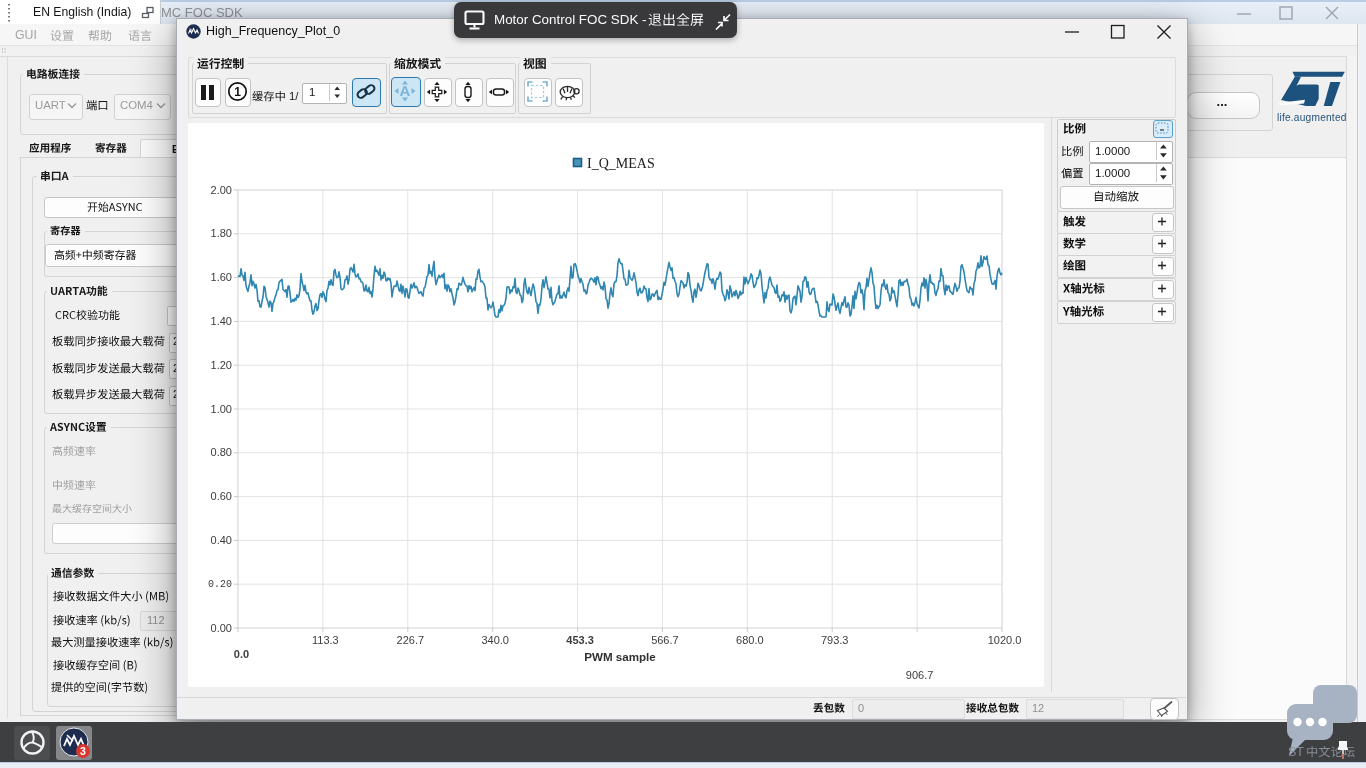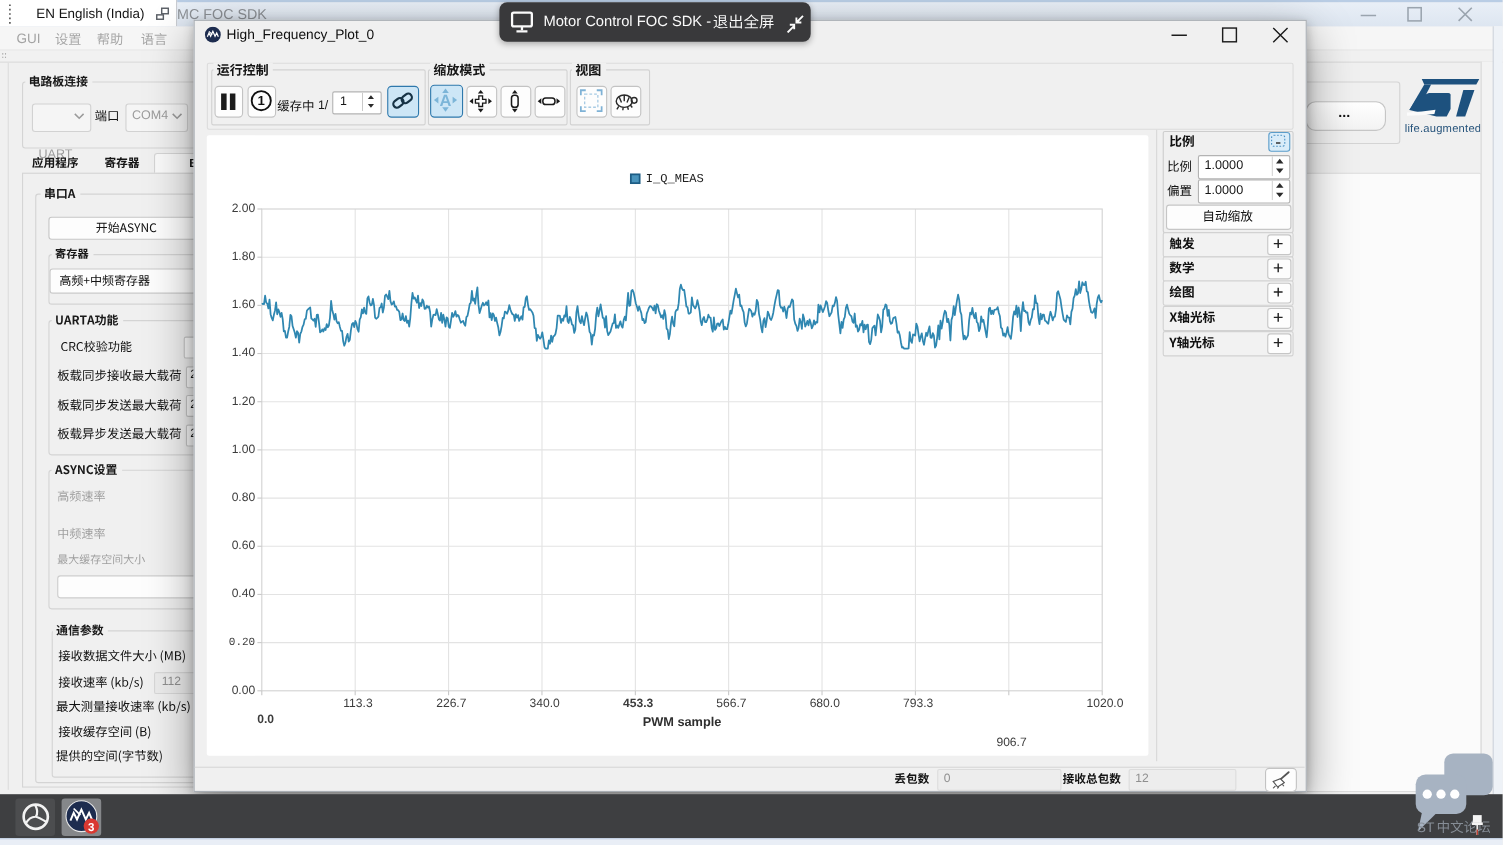--- a/index.html
+++ b/index.html
@@ -36,21 +36,21 @@
     <svg class="ab" style="left:1px;top:47px" width="8" height="8">
       <path d="M1 2 h5 M1 5 h5" stroke="#9a9a9a" stroke-width="1" stroke-dasharray="1,1.5"></path>
     </svg>
     <div class="ab" style="left:7px;top:57px;width:1px;height:661px;background:#dcdcdc;"></div>
     <div class="ab" style="left:20px;top:74px;width:480px;height:59px;border:1px solid #d4d4d4;border-radius:3px;"></div>
     <div class="ab" style="left:23px;top:66px;width:61.0px;height:16px;background:#f0f0f0;"></div>
     <svg class="ab" style="left:26.0px;top:68.1px;overflow:visible" width="55" height="15">
       <path transform="translate(0,9.9)" d="M4.6 -4.1V-3.1H2.5V-4.1ZM6 -4.1H8.1V-3.1H6ZM4.6 -5.3H2.5V-6.4H4.6ZM6 -5.3V-6.4H8.1V-5.3ZM1.2 -7.6V-1.2H2.5V-1.8H4.6V-1.3C4.6 0.4 5.1 0.8 6.5 0.8C6.9 0.8 8.3 0.8 8.6 0.8C9.9 0.8 10.3 0.2 10.5 -1.5C10.2 -1.6 9.8 -1.7 9.5 -1.9V-7.6H6V-9.1H4.6V-7.6ZM9.2 -1.8C9.1 -0.7 9 -0.5 8.5 -0.5C8.2 -0.5 7 -0.5 6.7 -0.5C6.1 -0.5 6 -0.6 6 -1.3V-1.8Z M12.8 -7.7H14.2V-6.3H12.8ZM11.1 -0.7 11.3 0.6C12.5 0.3 14.2 -0.1 15.7 -0.5L15.6 -1.6L14.3 -1.4V-2.8H15.5V-3.1C15.6 -2.9 15.8 -2.7 15.9 -2.5L16.1 -2.6V0.9H17.3V0.6H19.4V0.9H20.6V-2.6L20.6 -2.6C20.8 -3 21.2 -3.5 21.4 -3.7C20.6 -4 19.8 -4.4 19.2 -4.9C19.9 -5.7 20.4 -6.7 20.7 -7.8L19.9 -8.2L19.7 -8.2H18.1C18.2 -8.4 18.3 -8.6 18.4 -8.9L17.2 -9.2C16.8 -8 16.2 -6.8 15.4 -6.1V-8.8H11.6V-5.2H13.2V-1.1L12.6 -1V-4.4H11.6V-0.8ZM17.3 -0.5V-2H19.4V-0.5ZM19.1 -7.1C18.9 -6.6 18.6 -6.2 18.3 -5.8C18 -6.1 17.8 -6.5 17.5 -6.9L17.6 -7.1ZM17.1 -3.1C17.5 -3.3 18 -3.7 18.4 -4C18.8 -3.7 19.2 -3.3 19.7 -3.1ZM17.6 -4.9C16.9 -4.4 16.2 -3.9 15.5 -3.6V-3.9H14.3V-5.2H15.4V-5.9C15.7 -5.7 16.1 -5.3 16.3 -5.1C16.5 -5.4 16.7 -5.6 16.9 -5.9C17.1 -5.6 17.3 -5.2 17.6 -4.9Z M23.4 -9.2V-7.2H22.1V-6H23.4C23 -4.6 22.5 -3.1 21.8 -2.3C22 -2 22.3 -1.4 22.4 -1C22.8 -1.6 23.1 -2.5 23.4 -3.4V1H24.6V-4.2C24.8 -3.7 25 -3.2 25.2 -2.9L25.9 -3.8C25.7 -4.1 24.9 -5.4 24.6 -5.8V-6H25.8V-7.2H24.6V-9.2ZM27.4 -5C27.7 -3.7 28.1 -2.6 28.6 -1.6C28 -1 27.3 -0.4 26.5 -0.1C27.2 -1.7 27.4 -3.5 27.4 -5ZM31 -9.1C29.9 -8.7 27.9 -8.4 26.1 -8.3V-5.8C26.1 -4 26 -1.5 24.8 0.3C25.1 0.4 25.7 0.8 25.9 1C26.1 0.7 26.3 0.3 26.5 -0.1C26.8 0.2 27.1 0.7 27.3 1C28 0.6 28.7 0.1 29.3 -0.5C29.9 0.1 30.5 0.6 31.3 1C31.5 0.7 31.9 0.2 32.2 -0.1C31.4 -0.4 30.7 -0.9 30.2 -1.6C30.9 -2.7 31.4 -4.2 31.6 -6L30.8 -6.2L30.6 -6.2H27.4V-7.3C29 -7.4 30.7 -7.6 31.9 -8.1ZM30.2 -5C30 -4.2 29.7 -3.4 29.4 -2.8C29 -3.4 28.7 -4.2 28.6 -5Z M33.2 -8.4C33.7 -7.8 34.3 -7 34.6 -6.4L35.7 -7.2C35.4 -7.7 34.7 -8.5 34.2 -9.1ZM35.3 -5.6H32.8V-4.4H34.1V-1.4C33.6 -1.2 33 -0.8 32.5 -0.2L33.5 1.1C33.8 0.4 34.3 -0.3 34.6 -0.3C34.9 -0.3 35.2 0 35.7 0.3C36.5 0.7 37.5 0.9 38.9 0.9C40 0.9 41.9 0.8 42.6 0.8C42.6 0.4 42.9 -0.3 43 -0.7C41.9 -0.5 40.1 -0.4 38.9 -0.4C37.7 -0.4 36.7 -0.5 35.9 -0.9C35.7 -1.1 35.5 -1.2 35.3 -1.3ZM36.5 -4.2C36.5 -4.3 37 -4.4 37.5 -4.4H39V-3.4H35.8V-2.2H39V-0.7H40.3V-2.2H42.6V-3.4H40.3V-4.4H42.2V-5.6H40.3V-6.6H39V-5.6H37.7C38 -6 38.2 -6.5 38.5 -7H42.5V-8.1H38.9L39.2 -8.8L37.8 -9.2C37.7 -8.8 37.6 -8.5 37.5 -8.1H35.9V-7H37.1C36.9 -6.6 36.7 -6.2 36.6 -6.1C36.4 -5.7 36.2 -5.5 36 -5.4C36.2 -5.1 36.4 -4.5 36.5 -4.2Z M44.7 -9.2V-7.1H43.6V-5.9H44.7V-4C44.2 -3.9 43.8 -3.8 43.4 -3.7L43.7 -2.5L44.7 -2.7V-0.5C44.7 -0.3 44.7 -0.3 44.5 -0.3C44.4 -0.3 44 -0.3 43.7 -0.3C43.8 0 44 0.6 44 0.9C44.7 0.9 45.1 0.9 45.5 0.7C45.8 0.5 45.9 0.1 45.9 -0.5V-3.1L46.8 -3.4L46.7 -4.5L45.9 -4.3V-5.9H46.8V-7.1H45.9V-9.2ZM49.1 -7.1H51.2C51.1 -6.7 50.8 -6.1 50.6 -5.7H49.1L49.7 -6C49.6 -6.3 49.4 -6.8 49.1 -7.1ZM49.3 -8.9C49.4 -8.7 49.5 -8.4 49.6 -8.2H47.3V-7.1H48.8L48.1 -6.8C48.3 -6.5 48.5 -6.1 48.6 -5.7H47V-4.6H49.3C49.2 -4.3 49 -4 48.8 -3.7H46.9V-2.6H48.2C47.9 -2.1 47.6 -1.7 47.4 -1.4C48 -1.2 48.7 -0.9 49.4 -0.7C48.7 -0.4 47.8 -0.2 46.7 -0.1C46.9 0.1 47.1 0.6 47.2 1C48.7 0.7 49.8 0.4 50.7 -0.1C51.5 0.3 52.2 0.7 52.6 1L53.4 0C53 -0.3 52.3 -0.6 51.7 -0.9C52 -1.4 52.3 -1.9 52.5 -2.6H53.7V-3.7H50.1C50.3 -3.9 50.4 -4.2 50.5 -4.4L49.6 -4.6H53.5V-5.7H51.8C52 -6.1 52.2 -6.5 52.5 -6.8L51.5 -7.1H53.3V-8.2H51C50.8 -8.5 50.7 -8.8 50.5 -9.1ZM51.2 -2.6C51 -2.1 50.8 -1.7 50.5 -1.4C50 -1.6 49.6 -1.7 49.1 -1.9L49.5 -2.6Z" fill="#1a1a1a"></path>
     </svg>
     <div class="ab" style="left:29px;top:94px;width:52px;height:24px;background:#f5f5f5;border:1px solid #d2d2d2;border-radius:3px;"></div>
-    <div class="ab" style="left:35.0px;top:98.0px;height:15px;line-height:15px;font-size:11.4px;color:#9b9b9b;font-weight:normal;font-family:'Liberation Sans',sans-serif;white-space:pre;margin-top:36px;">UART</div>
+    <div class="ab" style="left:35.0px;top:98.0px;height:15px;line-height:15px;font-size:11.4px;color:#9b9b9b;font-weight:normal;font-family:'Liberation Sans',sans-serif;white-space:pre;">UART</div>
     <svg class="ab" style="left:66px;top:101px" width="12" height="9" fill="none" stroke="#9b9b9b" stroke-width="1.4">
       <path d="M2 2.5 l4 4 l4 -4"></path>
     </svg>
     <svg class="ab" style="left:86.0px;top:98.8px;overflow:visible" width="24" height="15">
       <path transform="translate(0,10.4)" d="M0.6 -7.4V-6.6H4.4V-7.4ZM0.9 -5.9C1.2 -4.6 1.4 -3 1.4 -1.9L2.1 -2C2.1 -3.1 1.8 -4.7 1.6 -6ZM1.7 -9.2C2 -8.6 2.3 -7.9 2.4 -7.5L3.2 -7.7C3.1 -8.2 2.7 -8.9 2.4 -9.4ZM4.6 -3.6V0.9H5.4V-2.9H6.4V0.8H7V-2.9H8.1V0.8H8.8V-2.9H9.8V0.1C9.8 0.2 9.8 0.2 9.7 0.2C9.6 0.3 9.3 0.3 9 0.2C9.1 0.4 9.2 0.7 9.2 0.9C9.7 0.9 10 0.9 10.3 0.8C10.5 0.7 10.6 0.5 10.6 0.1V-3.6H7.6L8 -4.6H10.8V-5.4H4.2V-4.6H7C6.9 -4.3 6.9 -3.9 6.8 -3.6ZM4.7 -8.9V-6.2H10.4V-8.9H9.6V-7H7.9V-9.5H7.1V-7H5.5V-8.9ZM3.3 -6.1C3.1 -4.8 2.9 -2.8 2.6 -1.5C1.8 -1.4 1.1 -1.2 0.5 -1.1L0.7 -0.2C1.8 -0.5 3.1 -0.8 4.5 -1.2L4.4 -2L3.3 -1.7C3.5 -2.9 3.8 -4.7 4 -6Z M12.7 -8.3V0.6H13.6V-0.3H20.3V0.6H21.2V-8.3ZM13.6 -1.2V-7.5H20.3V-1.2Z" fill="#141414"></path>
     </svg>
     <div class="ab" style="left:114px;top:94px;width:55px;height:24px;background:#f5f5f5;border:1px solid #d2d2d2;border-radius:3px;"></div>
     <div class="ab" style="left:120.0px;top:98.0px;height:15px;line-height:15px;font-size:11.4px;color:#9b9b9b;font-weight:normal;font-family:'Liberation Sans',sans-serif;white-space:pre;">COM4</div>
     <svg class="ab" style="left:155px;top:101px" width="12" height="9" fill="none" stroke="#9b9b9b" stroke-width="1.4">
       <path d="M2 2.5 l4 4 l4 -4"></path>
@@ -249,21 +249,21 @@
     <svg class="ab" style="left:557px;top:83px" width="23" height="18" fill="none" stroke="#2a2a2a" stroke-width="1.3">
       <ellipse cx="10.5" cy="9" rx="7.3" ry="5.6"></ellipse>
       <circle cx="19.5" cy="8.2" r="2.6"></circle>
       <path d="M5.5 13.8 l-1.7 2.6 M9.5 14.6 l-0.3 2.6 M13.5 14.3 l0.8 2.5 M16 12.5 l1.8 2.2"></path>
       <path d="M6 5.4 l2 4.8 M10.5 3.4 l0 5.6 M15 5.4 l-2 4.8"></path>
     </svg>
     <div class="ab" style="left:188px;top:123px;width:856px;height:564px;background:#ffffff;border-radius:2px;"></div>
     <svg class="ab" style="left:572px;top:157px" width="11" height="11">
       <rect x="1.5" y="1.5" width="8" height="8" fill="#4a94bc" stroke="#1d5d85" stroke-width="1.6"></rect>
     </svg>
-    <div class="ab" style="left:587.0px;top:155.5px;height:15px;line-height:15px;font-size:11.0px;color:#202020;font-weight:normal;font-family:Liberation Mono, monospace;white-space:pre;">I_Q_MEAS</div>
+    <div class="ab" style="left:587.0px;top:155.5px;height:15px;line-height:15px;font-size:14px;color:#202020;font-weight:normal;font-family:Liberation Serif, serif;white-space:pre;">I_Q_MEAS</div>
     <div class="ab" style="left:232.0px;top:182.5px;height:15px;line-height:15px;font-size:11.0px;color:#3c3c3c;font-weight:normal;font-family:'Liberation Sans',sans-serif;white-space:pre;transform:translateX(-100%);">2.00</div>
     <div class="ab" style="left:232.0px;top:226.3px;height:15px;line-height:15px;font-size:11.0px;color:#3c3c3c;font-weight:normal;font-family:'Liberation Sans',sans-serif;white-space:pre;transform:translateX(-100%);">1.80</div>
     <div class="ab" style="left:232.0px;top:270.1px;height:15px;line-height:15px;font-size:11.0px;color:#3c3c3c;font-weight:normal;font-family:'Liberation Sans',sans-serif;white-space:pre;transform:translateX(-100%);">1.60</div>
     <div class="ab" style="left:232.0px;top:313.9px;height:15px;line-height:15px;font-size:11.0px;color:#3c3c3c;font-weight:normal;font-family:'Liberation Sans',sans-serif;white-space:pre;transform:translateX(-100%);">1.40</div>
     <div class="ab" style="left:232.0px;top:357.7px;height:15px;line-height:15px;font-size:11.0px;color:#3c3c3c;font-weight:normal;font-family:'Liberation Sans',sans-serif;white-space:pre;transform:translateX(-100%);text-align:center;">1.20</div>
     <div class="ab" style="left:232.0px;top:401.5px;height:15px;line-height:15px;font-size:11.0px;color:#3c3c3c;font-weight:normal;font-family:'Liberation Sans',sans-serif;white-space:pre;transform:translateX(-100%);">1.00</div>
     <div class="ab" style="left:232.0px;top:445.3px;height:15px;line-height:15px;font-size:11.0px;color:#3c3c3c;font-weight:normal;font-family:'Liberation Sans',sans-serif;white-space:pre;transform:translateX(-100%);">0.80</div>
     <div class="ab" style="left:232.0px;top:489.1px;height:15px;line-height:15px;font-size:11.0px;color:#3c3c3c;font-weight:normal;font-family:'Liberation Sans',sans-serif;white-space:pre;transform:translateX(-100%);">0.60</div>
     <div class="ab" style="left:232.0px;top:532.9px;height:15px;line-height:15px;font-size:11.0px;color:#3c3c3c;font-weight:normal;font-family:'Liberation Sans',sans-serif;white-space:pre;transform:translateX(-100%);">0.40</div>
     <div class="ab" style="left:232.0px;top:576.7px;height:15px;line-height:15px;font-size:10px;color:#3c3c3c;font-weight:normal;font-family:Liberation Mono, monospace;white-space:pre;transform:translateX(-100%);">0.20</div>

